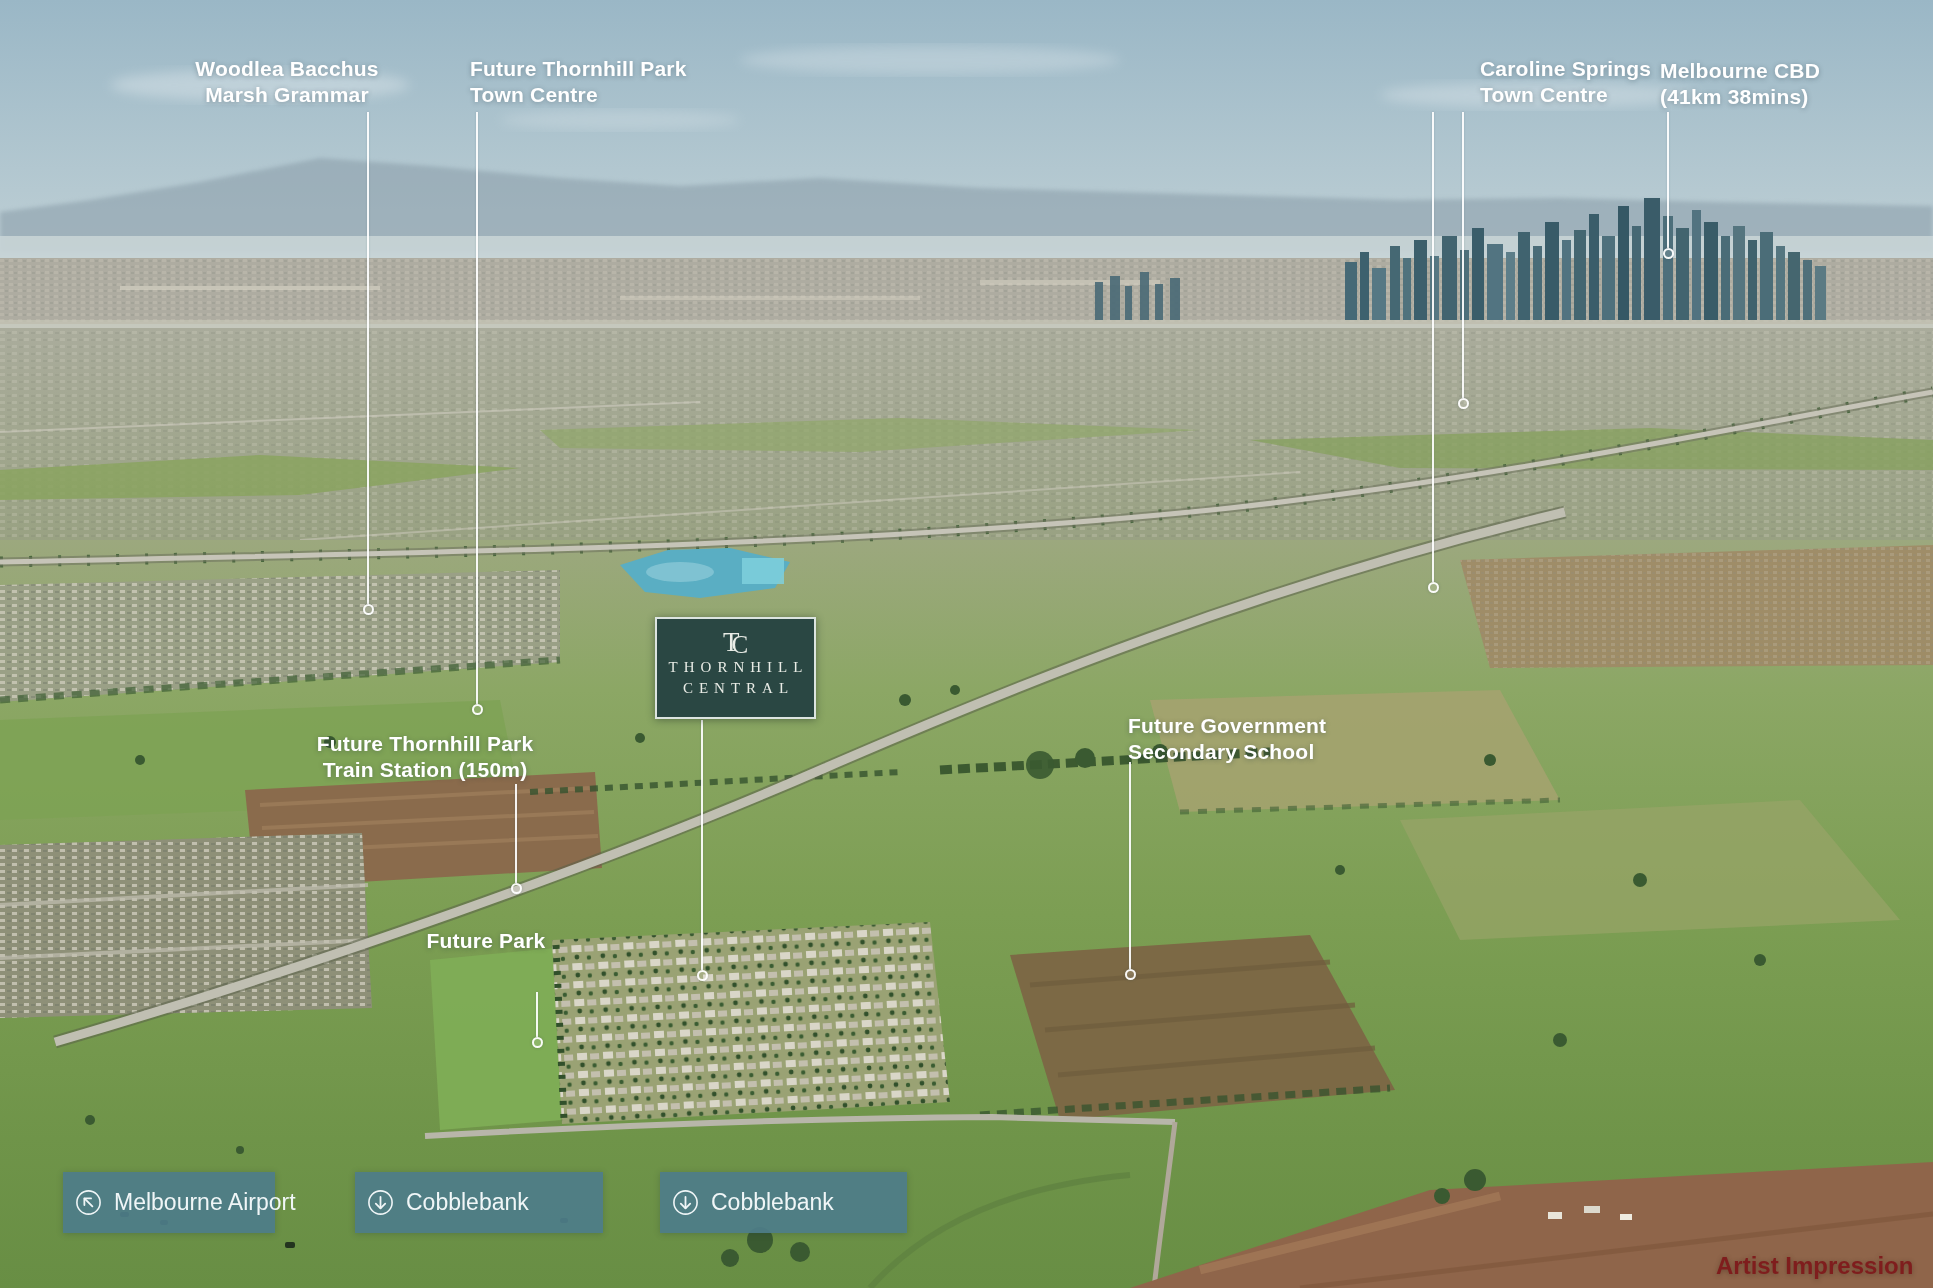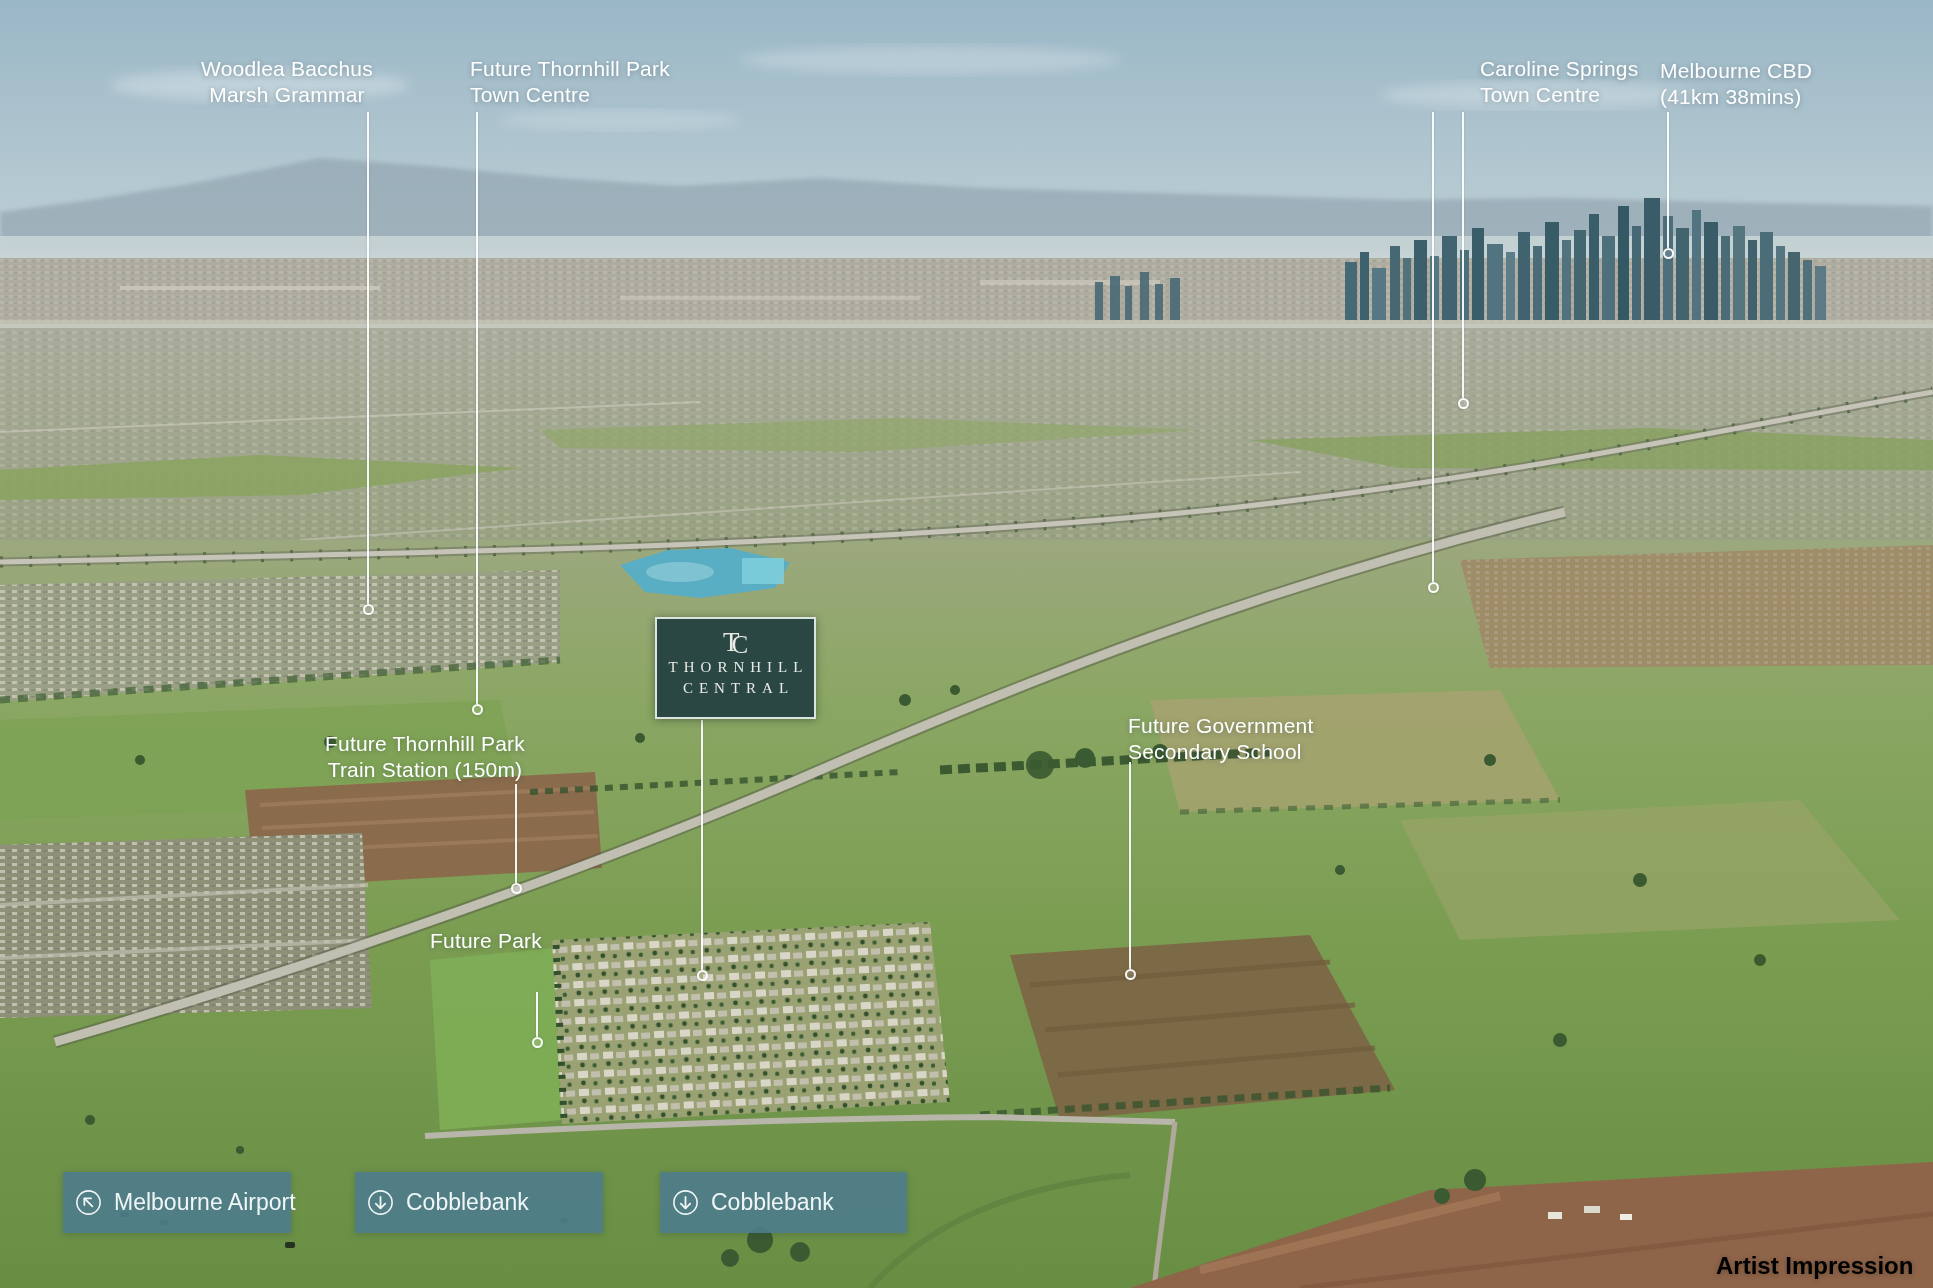--- a/index.html
+++ b/index.html
@@ -3,21 +3,21 @@
 <meta charset="utf-8">
 <style>
   * { box-sizing: border-box; margin: 0; padding: 0; }
   html,body { width:1933px; height:1288px; overflow:hidden; }
   body { font-family: "Liberation Sans", sans-serif; }
   #stage { position:relative; width:1933px; height:1288px; overflow:hidden; background:#88a45e; }
   svg.bg { position:absolute; left:0; top:0; width:1933px; height:1288px; display:block; }
 
   
   .callout { position:absolute; color:#fff; font-size:21px; line-height:26px;
-             text-shadow:0 1px 5px rgba(30,50,60,.35); font-weight:400; letter-spacing:.2px; }
+             text-shadow:0 1px 5px rgba(30,50,60,.35); font-weight:700; letter-spacing:.2px; }
   .callout span { display:block; }
   .ta-c { text-align:center; } .ta-l { text-align:left; }
 
   
   .lead { position:absolute; width:2px; background:rgba(255,255,255,.92);
           box-shadow:0 0 2px rgba(60,80,90,.25); }
   .ring { position:absolute; width:11px; height:11px; border:2px solid rgba(255,255,255,.95);
           border-radius:50%; background:rgba(255,255,255,.12); box-shadow:0 0 3px rgba(50,70,80,.3); }
 
   
@@ -33,21 +33,21 @@
                letter-spacing:6px; text-indent:6px; white-space:nowrap;text-align:center; }
 
   
   .dir-btn { position:absolute; height:61px; background:rgba(78,125,137,.93);
              display:flex; align-items:center; gap:12px; padding:0 12px;
              color:#f0f6f7; font-size:23px; cursor:pointer; border:none;
              box-shadow:0 1px 6px rgba(30,50,55,.25); }
   .dir-btn svg { flex:0 0 auto; display:block; }
   .dir-btn .lbl { white-space:nowrap; }
 
-  .artist-note { position:absolute; left:1716px; top:1252px; color:#000000; font-size:24px;
+  .artist-note { position:absolute; left:1716px; top:1252px; color:#7f1d1d; font-size:24px;
                  font-weight:bold; text-shadow:0 1px 5px rgba(60,40,25,.45); }
 </style>
 </head>
 <body>
 
 <div id="stage">
 
   <svg class="bg" viewBox="0 0 1933 1288" preserveAspectRatio="none" aria-hidden="true">
     <defs>
       <linearGradient id="sky" x1="0" y1="0" x2="0" y2="1">
@@ -303,21 +303,21 @@
   <div class="callout ta-c" style="left:426px;top:928px;width:120px">
     <span>Future Park</span>
   </div>
 
   <div class="logo-box">
     <span class="monogram"><span class="m-t">T</span><span class="m-c">C</span></span>
     <span class="logo-line">THORNHILL</span>
     <span class="logo-line">CENTRAL</span>
   </div>
 
-  <button class="dir-btn" style="left:63px;top:1172px;width:228px">
+  <button class="dir-btn" style="left:63px;top:1172px;width:212px">
     <svg width="27" height="27" viewBox="0 0 27 27">
       <circle cx="13.5" cy="13.5" r="11.6" fill="none" stroke="#f0f6f7" stroke-width="1.6"></circle>
       <g transform="rotate(135 13.5 13.5)" fill="none" stroke="#f0f6f7" stroke-width="1.8" stroke-linecap="round" stroke-linejoin="round">
         <path d="M13.5,8 L13.5,19"></path>
           <path d="M8.8,14.6 L13.5,19.4 L18.2,14.6"></path>
       </g>
     </svg>
     <span class="lbl">Melbourne Airport</span>
   </button>
 

